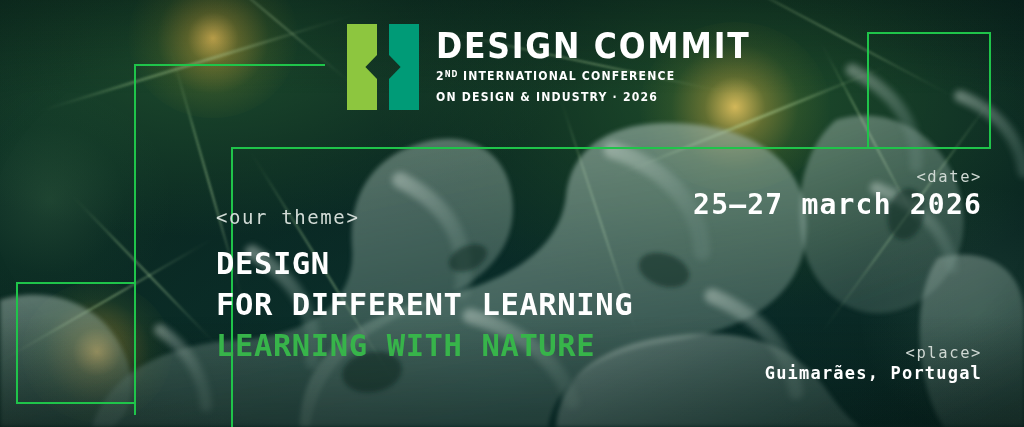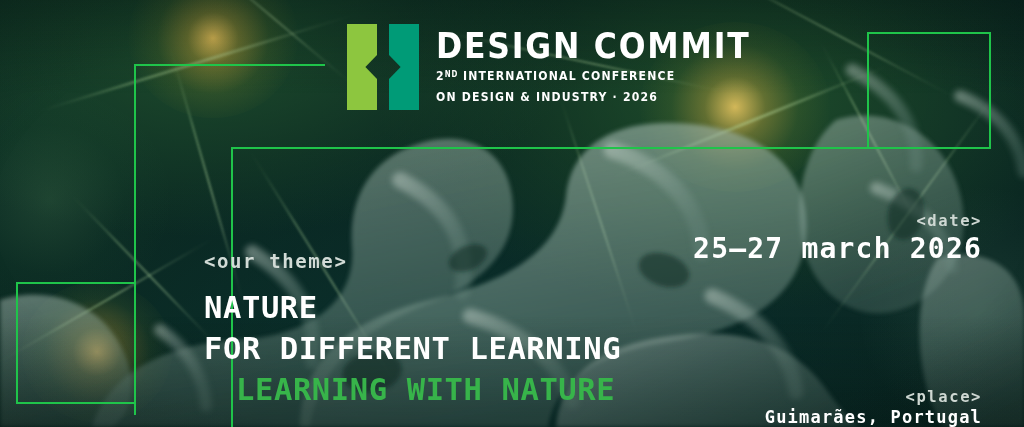--- a/index.html
+++ b/index.html
@@ -85,32 +85,32 @@
   .logo-sub{
     font-family:"DejaVu Sans",sans-serif;
     font-weight:700;font-size:12.4px;line-height:1.30;
     letter-spacing:1.35px;color:#ffffff;
     transform:scaleX(.88);transform-origin:left center;
     white-space:nowrap;
   }
   .logo-sub sup{font-size:8px;vertical-align:3px;letter-spacing:.8px;}
 
   
-  .theme-block{position:absolute;left:204px;top:208px;}
+  .theme-block{position:absolute;left:216px;top:208px;}
   .tag{
     font-size:19px;letter-spacing:1.6px;color:#d2dbd6;
-    line-height:1;white-space:nowrap;font-weight:700;margin-top:44px;
+    line-height:1;white-space:nowrap;font-weight:400;
   }
   .tag.close{margin-left:0;}
   .theme-lines{margin:16px 0 13px 0;}
   .theme-line{
     font-size:30.5px;font-weight:700;line-height:1.35;
     letter-spacing:.6px;color:#ffffff;white-space:nowrap;
   }
-  .theme-line.accent{color:#37b44a;margin-left:32px;}
+  .theme-line.accent{color:#37b44a;}
 
   
   .meta{position:absolute;right:42px;text-align:right;}
   .meta.date{top:170px;}
   .meta.place{top:346px;}
   .meta .tag{letter-spacing:1.6px;font-size:15.5px;color:#cfd8d3;}
   .meta .value{
     font-size:28px;font-weight:700;color:#ffffff;
     letter-spacing:1.2px;line-height:1.34;white-space:nowrap;
   }
@@ -230,21 +230,21 @@
     <div class="logo-words">
       <div class="logo-title">DESIGN COMMIT</div>
       <div class="logo-sub"><span>2</span><sup>ND</sup><span> INTERNATIONAL CONFERENCE</span></div>
       <div class="logo-sub">ON DESIGN &amp; INDUSTRY · 2026</div>
     </div>
   </div>
 
   <div class="theme-block">
     <div class="tag">&lt;our theme&gt;</div>
     <div class="theme-lines">
-      <div class="theme-line">NATURE</div>
+      <div class="theme-line">DESIGN</div>
       <div class="theme-line">FOR DIFFERENT LEARNING</div>
       <div class="theme-line accent">LEARNING WITH NATURE</div>
     </div>
   </div>
 
   <div class="meta date">
     <div class="tag">&lt;date&gt;</div>
     <div class="value">25–27 march 2026</div>
   </div>
 

